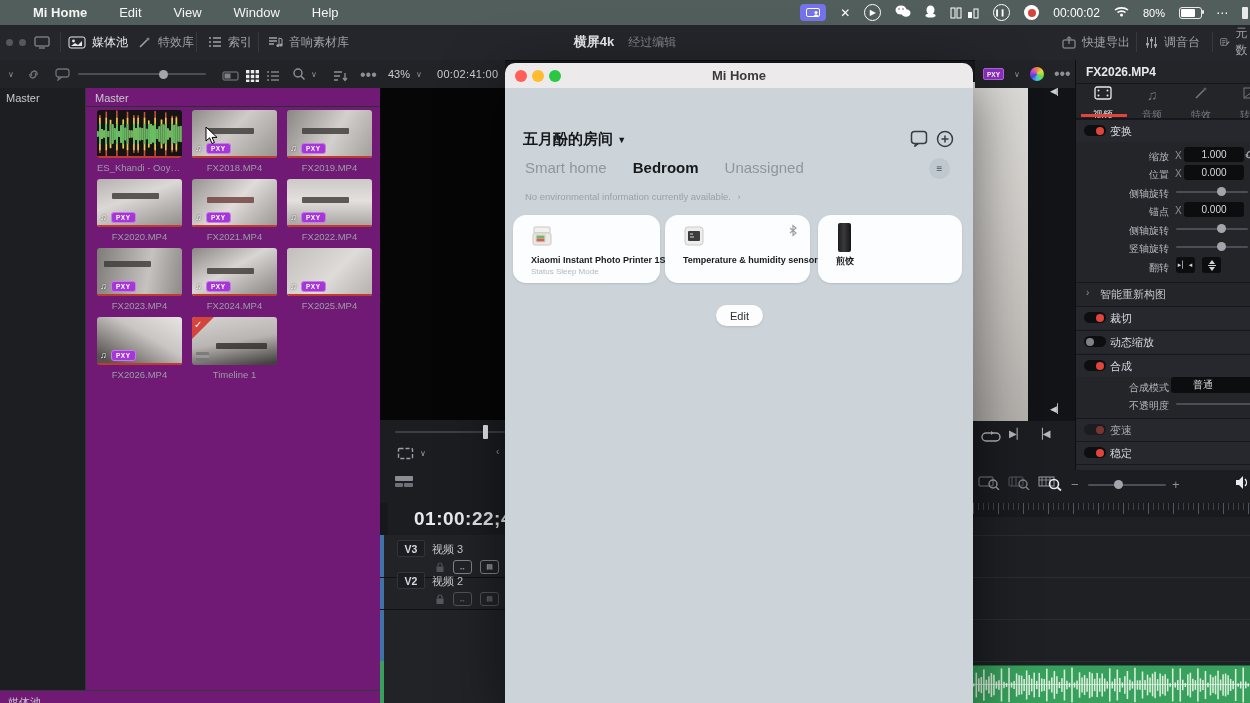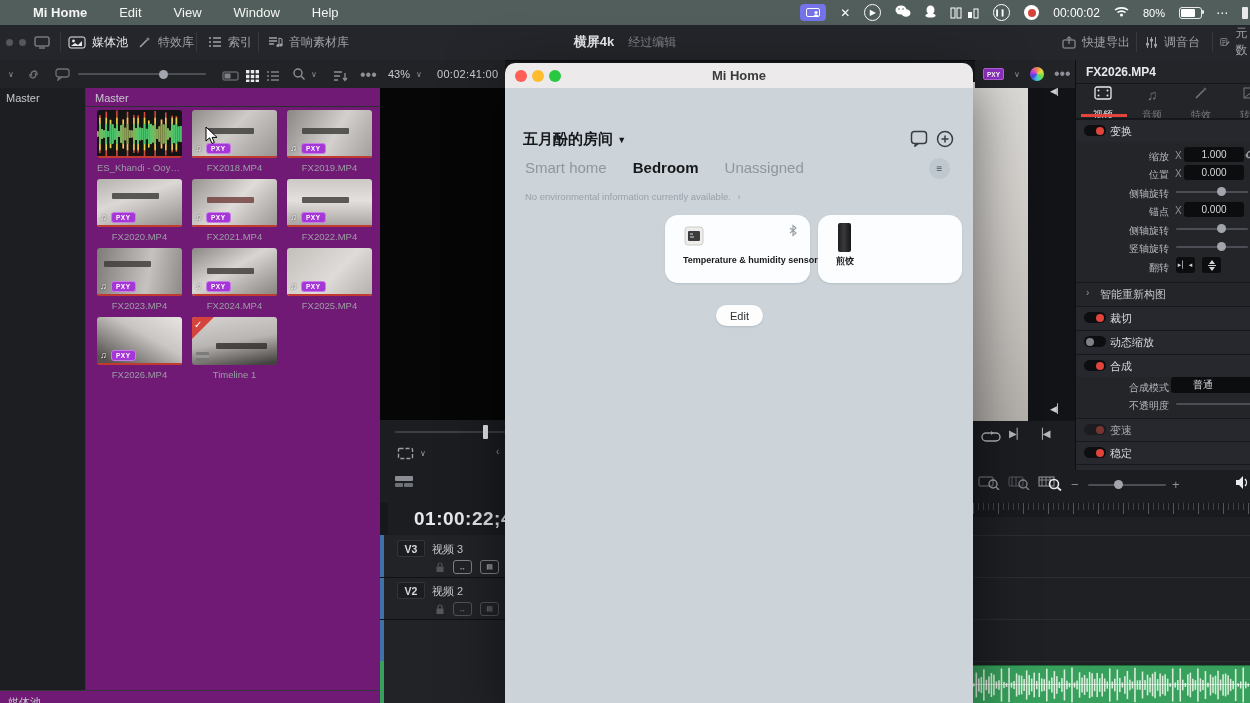--- a/index.html
+++ b/index.html
@@ -674,21 +674,21 @@
       <span class="ticons">
         <svg class="dim" width="10" height="11" viewBox="0 0 10 11">
             <rect x="1.5" y="4.5" width="7" height="5.5" fill="#8a8d93"></rect>
             <path d="M3,4.5V3a2,2 0 0 1 4,0v1.5" fill="none" stroke="#8a8d93" stroke-width="1.2"></path>
           </svg>
         <span class="boxico">↔</span>
         <span class="boxico">▤</span>
       </span>
     </div>
 
-    <div class="trow" style="top:42px;">
+    <div class="trow" style="top:32px;">
       <span class="tbadge">V2</span>
       <span class="tname">视频 2</span>
       <span class="ticons" style="opacity:.5;">
         <svg width="10" height="11" viewBox="0 0 10 11">
             <rect x="1.5" y="4.5" width="7" height="5.5" fill="#8a8d93"></rect>
             <path d="M3,4.5V3a2,2 0 0 1 4,0v1.5" fill="none" stroke="#8a8d93" stroke-width="1.2"></path>
           </svg>
         <span class="boxico">↔</span>
         <span class="boxico">▤</span>
       </span>
@@ -993,20 +993,33 @@
         <span class="on">Bedroom</span>
         <span>Unassigned</span>
       </div>
       <div id="mh-burger">≡</div>
 
       <div id="mh-note">
         <span>No environmental information currently available.</span>
         <span style="margin-left:4px;">›</span>
       </div>
 
+      <div class="mh-card" style="left:8px;width:147px;">
+        <span style="position:absolute;left:18px;top:10px;">
+          <svg width="22" height="24" viewBox="0 0 22 24">
+              <rect x="3" y="2" width="16" height="6" rx="1" fill="#f3f1ef" stroke="#c9c6c3"></rect>
+              <rect x="2" y="8" width="18" height="12" rx="2" fill="#eceae7" stroke="#c9c6c3"></rect>
+              <rect x="5" y="10" width="9" height="7" fill="#fff" stroke="#d5d2cf"></rect>
+              <rect x="5.5" y="10.5" width="8" height="3" fill="#7fb069"></rect>
+              <rect x="5.5" y="13.5" width="8" height="3" fill="#c46a5a"></rect>
+            </svg>
+        </span>
+        <span class="title">Xiaomi Instant Photo Printer 1S</span>
+        <span class="sub">Status Sleep Mode</span>
+      </div>
 
       <div class="mh-card" style="left:160px;width:145px;">
         <span style="position:absolute;left:18px;top:10px;">
           <svg width="22" height="22" viewBox="0 0 22 22">
               <rect x="2" y="2" width="18" height="18" rx="3" fill="#efedeb" stroke="#cdcac7"></rect>
               <rect x="5" y="6" width="12" height="10" rx="1" fill="#3c3c3e"></rect>
               <path d="M7,9h3M7,12h4" stroke="#d8d8d8" stroke-width="1.2"></path>
             </svg>
         </span>
         <span style="position:absolute;left:122px;top:8px;">

